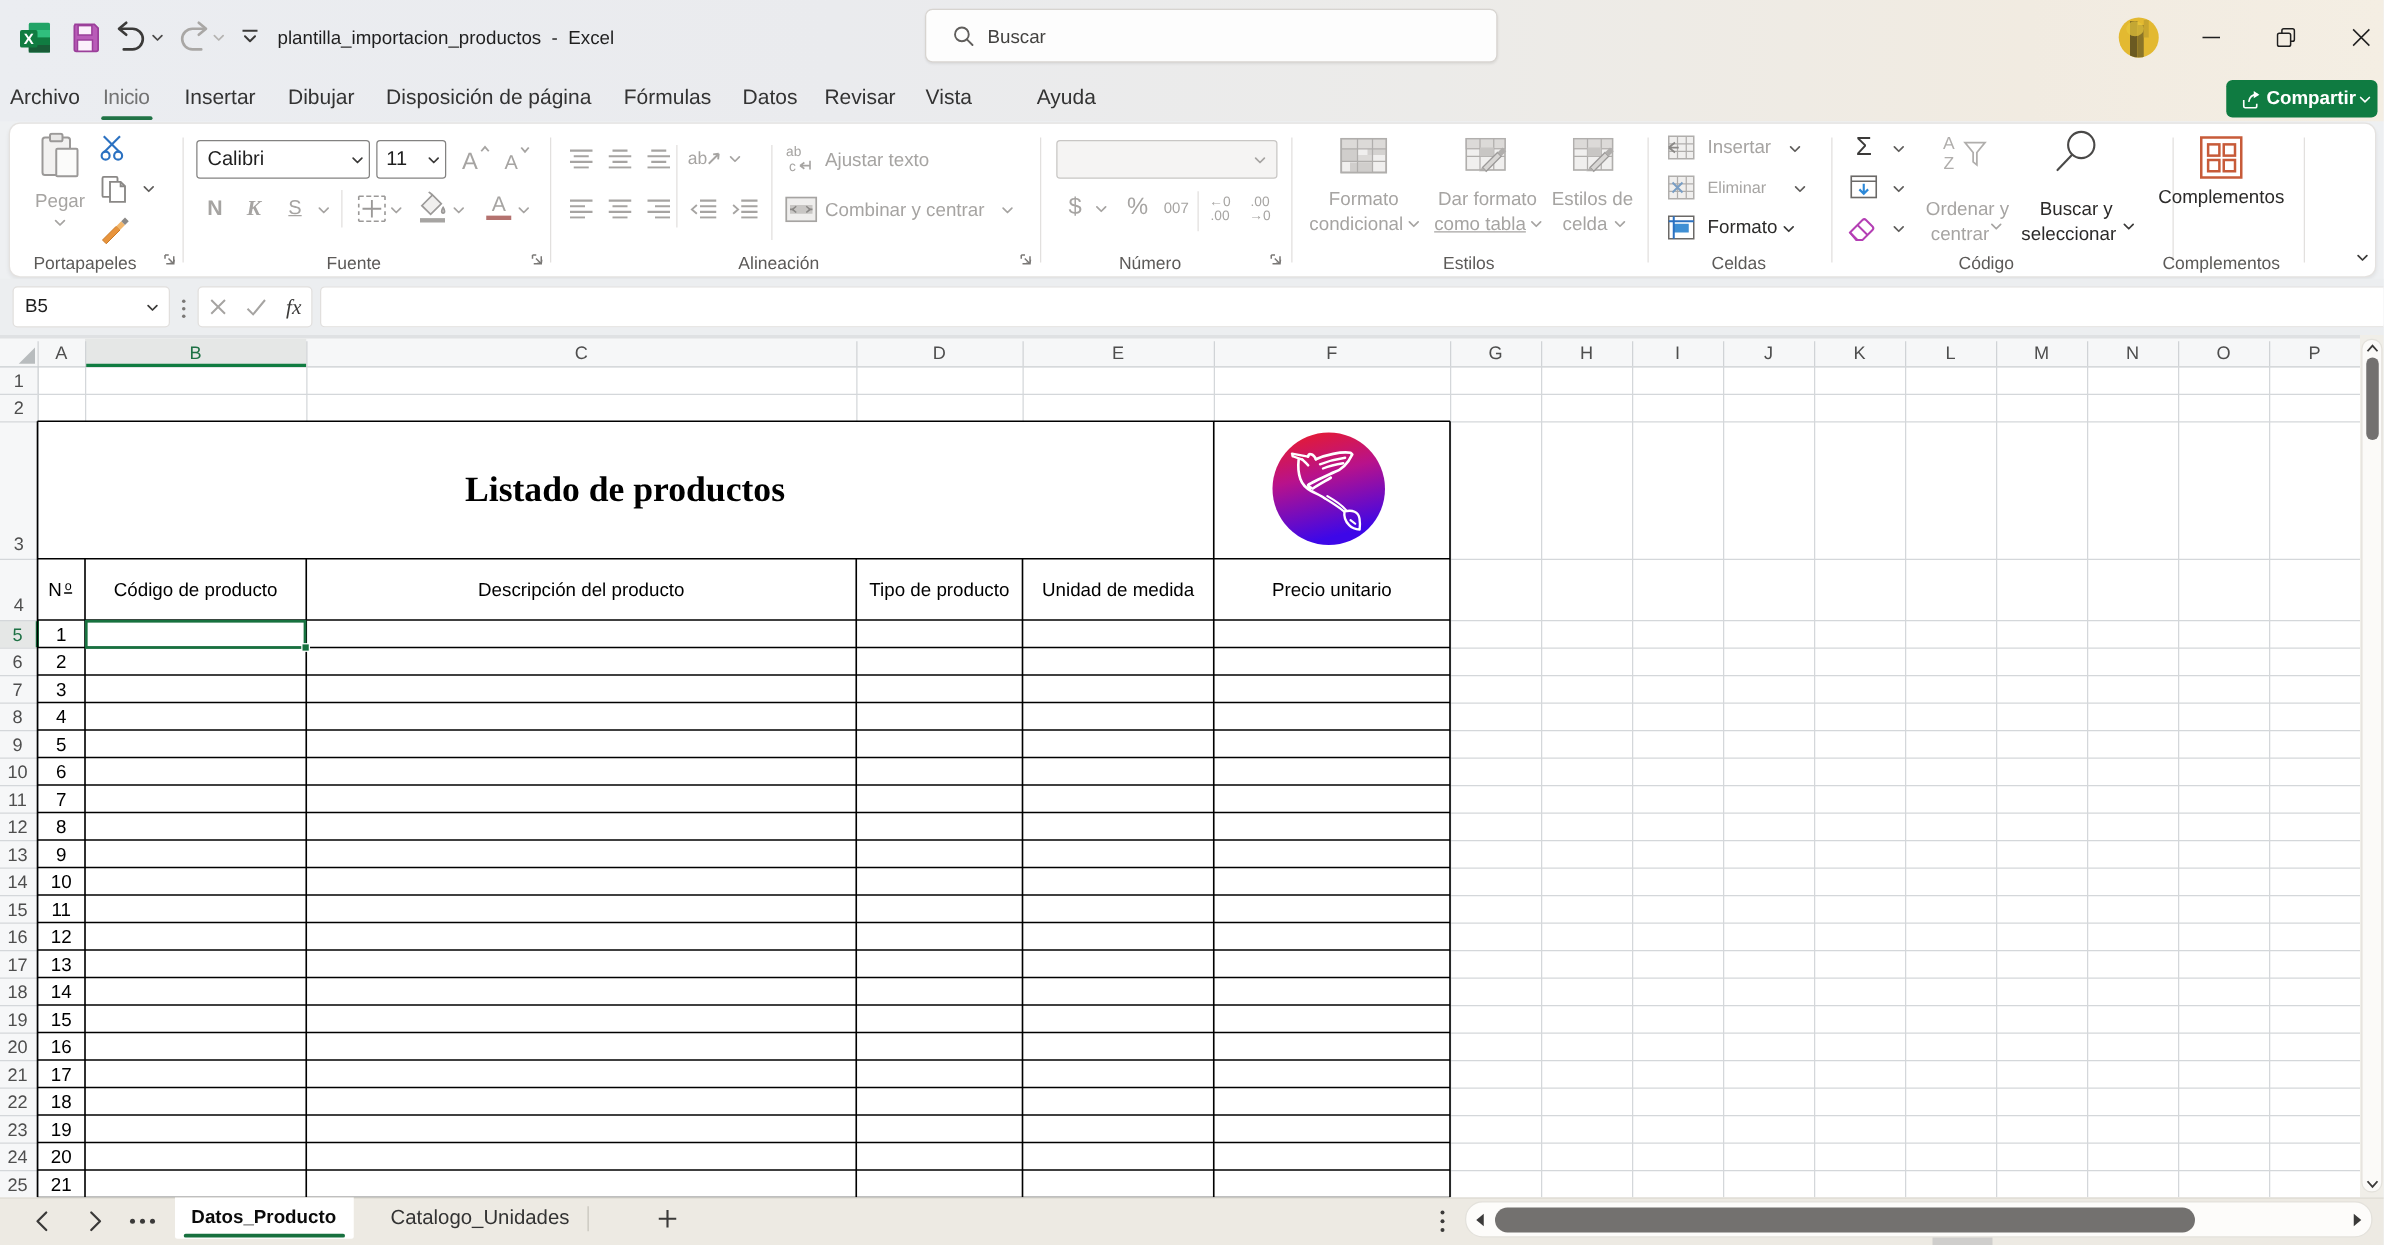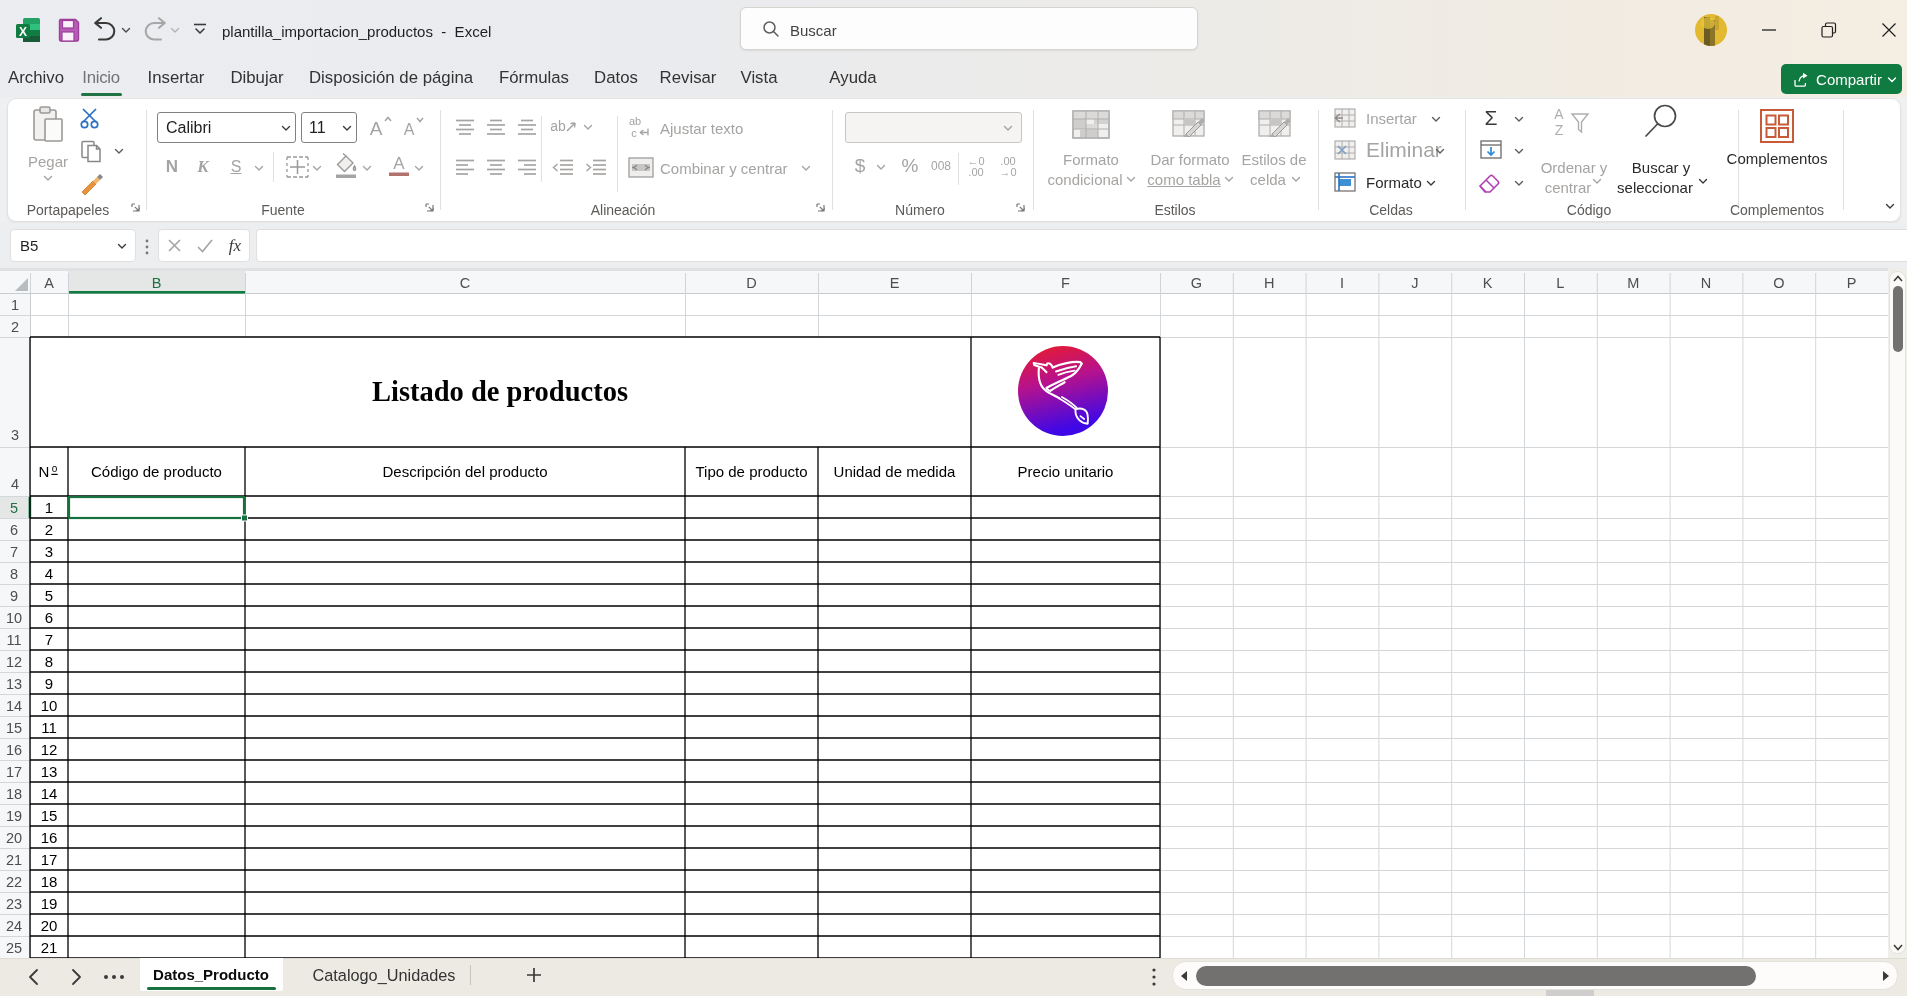--- a/index.html
+++ b/index.html
@@ -100,21 +100,21 @@
     <div class="abs tab" style="left:688px;top:78px;transform:translate(-50%,-50%);white-space:nowrap;">Revisar</div>
     <div class="abs tab" style="left:759px;top:78px;transform:translate(-50%,-50%);white-space:nowrap;">Vista</div>
     <div class="abs tab" style="left:826px;top:78px;transform:translate(-50%,-50%);white-space:nowrap;margin-left:27px;">Ayuda</div>
     <div class="abs" style="left:81px;top:93px;width:41px;height:3px;background:#217346;border-radius:2px;"></div>
     <div class="abs" style="left:1781px;top:64px;width:121px;height:30px;background:#0f7b41;border-radius:5px;"></div>
     <svg class="abs" style="left:1793px;top:71px" width="17" height="17" viewBox="0 0 17 17">
 <path d="M2 9 v5 a1.2 1.2 0 0 0 1.2 1.2 h8 a1.2 1.2 0 0 0 1.2-1.2 v-2" stroke="#fff" stroke-width="1.3" fill="none"></path>
 <path d="M6 10.5 c0.5-4 2.5-6 7-6" stroke="#fff" stroke-width="1.3" fill="none"></path>
 <path d="M10 1.8 L14.5 4.7 L10 7.6" fill="#fff"></path>
 </svg>
-    <div class="abs " style="font-size:15px;color:#ffffff;left:1849px;top:79px;transform:translate(-50%,-50%);white-space:nowrap;">Compartir</div>
+    <div class="abs " style="font-size:15px;color:#ffffff;left:1849px;top:79px;transform:translate(-50%,-50%);white-space:nowrap;font-weight:bold;">Compartir</div>
     <svg class="abs" style="left:1886px;top:74px" width="12" height="12" viewBox="0 0 12 12">
       <path d="M2.5 4 L6 7.5 L9.5 4" stroke="#fff" stroke-width="1.4" fill="none" stroke-linecap="round"></path>
     </svg>
 <div id="ribbon" class="abs"></div>
     <svg class="abs" style="left:30px;top:106px" width="36" height="38" viewBox="0 0 36 38">
 <rect x="4" y="4" width="22" height="30" rx="2" stroke="#9b9998" stroke-width="1.6" fill="#f2f1f0"></rect>
 <rect x="10" y="1" width="10" height="6" rx="1.5" stroke="#9b9998" stroke-width="1.6" fill="#e8e7e6"></rect>
 <rect x="15" y="13" width="17" height="22" rx="1" stroke="#9b9998" stroke-width="1.6" fill="#fbfbfa"></rect>
 </svg>
     <div class="abs " style="font-size:15px;color:#a6a4a2;left:48px;top:161px;transform:translate(-50%,-50%);white-space:nowrap;">Pegar</div>
@@ -304,21 +304,21 @@
     <div class="vsep" style="left:832px;top:110px;height:100px;"></div>
     <div class="abs" style="left:845px;top:112px;width:177px;height:31px;background:#f5f4f3;border:1px solid #c8c6c4;border-radius:3px;"></div>
     <svg class="abs" style="left:1002px;top:122px" width="12" height="12" viewBox="0 0 12 12">
       <path d="M2.5 4.5 L6 8 L9.5 4.5" stroke="#a6a4a2" stroke-width="1.4" fill="none" stroke-linecap="round" stroke-linejoin="round"></path>
     </svg>
     <div class="abs " style="font-size:19px;color:#a6a4a2;left:860px;top:166px;transform:translate(-50%,-50%);white-space:nowrap;">$</div>
     <svg class="abs" style="left:875px;top:161px" width="12" height="12" viewBox="0 0 12 12">
       <path d="M2.5 4.5 L6 8 L9.5 4.5" stroke="#a6a4a2" stroke-width="1.4" fill="none" stroke-linecap="round" stroke-linejoin="round"></path>
     </svg>
     <div class="abs " style="font-size:19px;color:#a6a4a2;left:910px;top:166px;transform:translate(-50%,-50%);white-space:nowrap;">%</div>
-    <div class="abs " style="font-size:12px;color:#a6a4a2;left:941px;top:166px;transform:translate(-50%,-50%);white-space:nowrap;">008</div>
+    <div class="abs " style="font-size:12px;color:#a6a4a2;left:941px;top:166px;transform:translate(-50%,-50%);white-space:nowrap;">007</div>
     <div class="abs" style="left:958px;top:153px;width:1px;height:32px;background:#e2e0de;"></div>
     <svg class="abs" style="left:962px;top:156px" width="28" height="22" viewBox="0 0 28 22">
 <text x="14" y="9" font-size="11" fill="#a6a4a2" font-family="Liberation Sans" text-anchor="middle">←0</text>
 <text x="14" y="20" font-size="11" fill="#a6a4a2" font-family="Liberation Sans" text-anchor="middle">.00</text>
 </svg>
     <svg class="abs" style="left:994px;top:156px" width="28" height="22" viewBox="0 0 28 22">
 <text x="14" y="9" font-size="11" fill="#a6a4a2" font-family="Liberation Sans" text-anchor="middle">.00</text>
 <text x="14" y="20" font-size="11" fill="#a6a4a2" font-family="Liberation Sans" text-anchor="middle">→0</text>
 </svg>
     <div class="glabel" style="left:920px;top:202px;">Número</div>
@@ -395,21 +395,21 @@
       <path d="M2.5 4.5 L6 8 L9.5 4.5" stroke="#5f5d5b" stroke-width="1.4" fill="none" stroke-linecap="round" stroke-linejoin="round"></path>
     </svg>
     <svg class="abs" style="left:1334px;top:140px" width="24" height="22" viewBox="0 0 24 22">
 <rect x="1" y="1" width="20" height="18" fill="#f0efee" stroke="#b0aeac" stroke-width="1.2"></rect>
 <line x1="1" y1="7" x2="21" y2="7" stroke="#b0aeac" stroke-width="1"></line>
 <line x1="1" y1="13" x2="21" y2="13" stroke="#b0aeac" stroke-width="1"></line>
 <line x1="8" y1="1" x2="8" y2="19" stroke="#b0aeac" stroke-width="1"></line>
 <line x1="15" y1="1" x2="15" y2="19" stroke="#b0aeac" stroke-width="1"></line>
 <path d="M4 6 L12 14 M12 6 L4 14" stroke="#7a9ec4" stroke-width="1.6"></path>
     </svg>
-    <div class="abs " style="font-size:21px;color:#a6a4a2;left:1366px;top:150px;transform:translateY(-50%);white-space:nowrap;">Eliminar</div>
+    <div class="abs " style="font-size:13px;color:#a6a4a2;left:1366px;top:150px;transform:translateY(-50%);white-space:nowrap;">Eliminar</div>
     <svg class="abs" style="left:1434px;top:145px" width="12" height="12" viewBox="0 0 12 12">
       <path d="M2.5 4.5 L6 8 L9.5 4.5" stroke="#5f5d5b" stroke-width="1.4" fill="none" stroke-linecap="round" stroke-linejoin="round"></path>
     </svg>
     <svg class="abs" style="left:1334px;top:172px" width="24" height="22" viewBox="0 0 24 22">
 <rect x="1" y="1" width="20" height="18" fill="#fff" stroke="#6b6967" stroke-width="1.2"></rect>
 <rect x="5" y="7" width="12" height="7" fill="#3f8fd4"></rect>
 <path d="M1 5 h20" stroke="#2b71c1" stroke-width="1.6"></path>
 <path d="M5 1 v18" stroke="#2b71c1" stroke-width="1.6"></path>
 </svg>
     <div class="abs " style="font-size:15px;color:#2b2a29;left:1366px;top:182px;transform:translateY(-50%);white-space:nowrap;">Formato</div>

